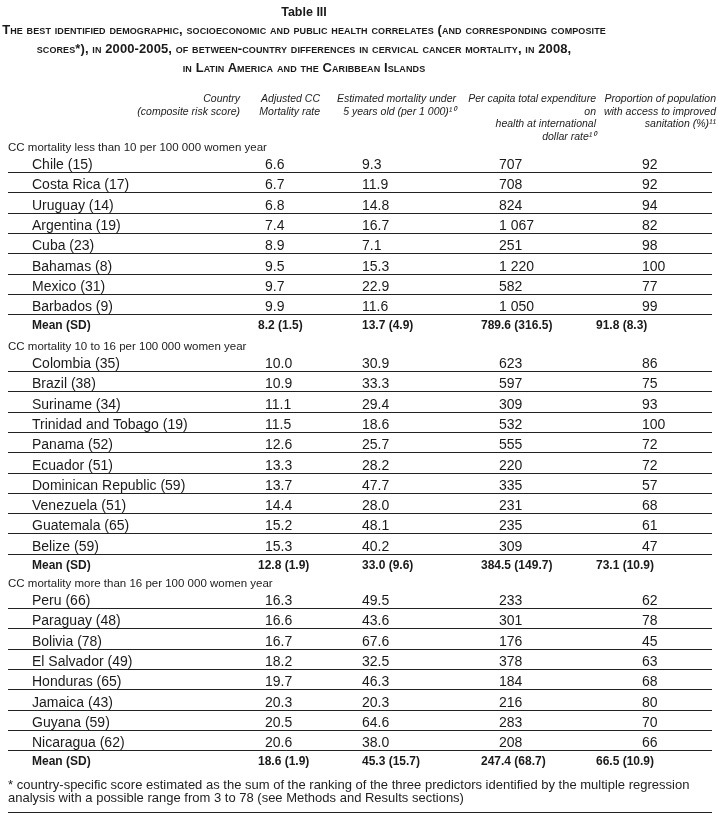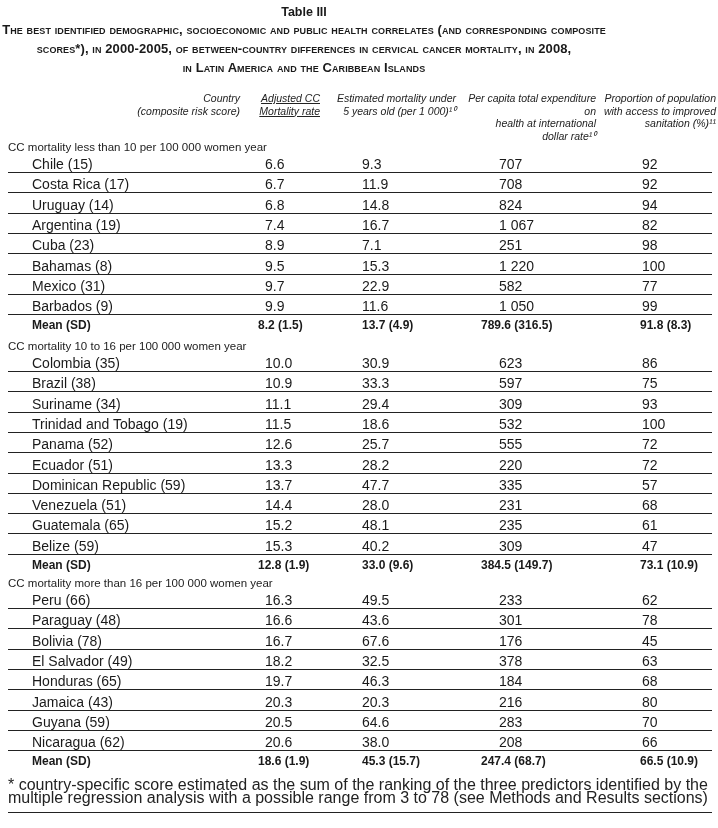--- a/index.html
+++ b/index.html
@@ -18,40 +18,40 @@
   .group-title { position: absolute; left: 8px; font-size: 11.5px; color: #222; }
   .row { position: absolute; left: 8px; width: 704px; height: 20px; font-size: 14px; border-bottom: 1px solid #222; }
   .row .c0 { position: absolute; left: 24px; top: 4px; }
   .row .c1 { position: absolute; left: 257px; top: 4px; }
   .row .c2 { position: absolute; left: 354px; top: 4px; }
   .row .c3 { position: absolute; left: 491px; top: 4px; }
   .row .c4 { position: absolute; left: 634px; top: 4px; }
   .row.mean { font-weight: bold; font-size: 12px; border-bottom: none; }
   .row.mean .c1 { left: 250px; }
   .row.mean .c3 { left: 473px; }
-  .row.mean .c4 { left: 632px; }
-  .footnote { position: absolute; left: 8px; top: 778px; width: 704px; font-size: 16px; line-height: 13px; color: #222; }
+  .row.mean .c4 { left: 588px; }
+  .footnote { position: absolute; left: 8px; top: 778px; width: 704px; font-size: 13px; line-height: 13px; color: #222; }
   .rule { position: absolute; left: 8px; width: 704px; height: 1px; background: #222; }
 </style>
 </head>
 <body>
 
 <div class="title-block">
   <div class="table-label">Table III</div>
   <div class="caption">The best identified demographic, socioeconomic and public health correlates (and corresponding composite</div>
   <div class="caption">scores*), in 2000-2005, of between-country differences in cervical cancer mortality, in 2008,</div>
   <div class="caption">in Latin America and the Caribbean Islands</div>
 </div>
 
 <div class="header-row">
   <div class="hcell" style="left:60px;width:180px;">
     <div>Country</div>
     <div>(composite risk score)</div>
   </div>
-  <div class="hcell" style="left:248px;width:72px;text-decoration:underline;">
+  <div class="hcell" style="left:248px;width:72px;">
     <div>Adjusted CC</div>
     <div>Mortality rate</div>
   </div>
   <div class="hcell" style="left:326px;width:130px;">
     <div>Estimated mortality under</div>
     <div>5 years old (per 1 000)¹⁰</div>
   </div>
   <div class="hcell" style="left:456px;width:140px;">
     <div>Per capita total expenditure on</div>
     <div>health at international</div>

